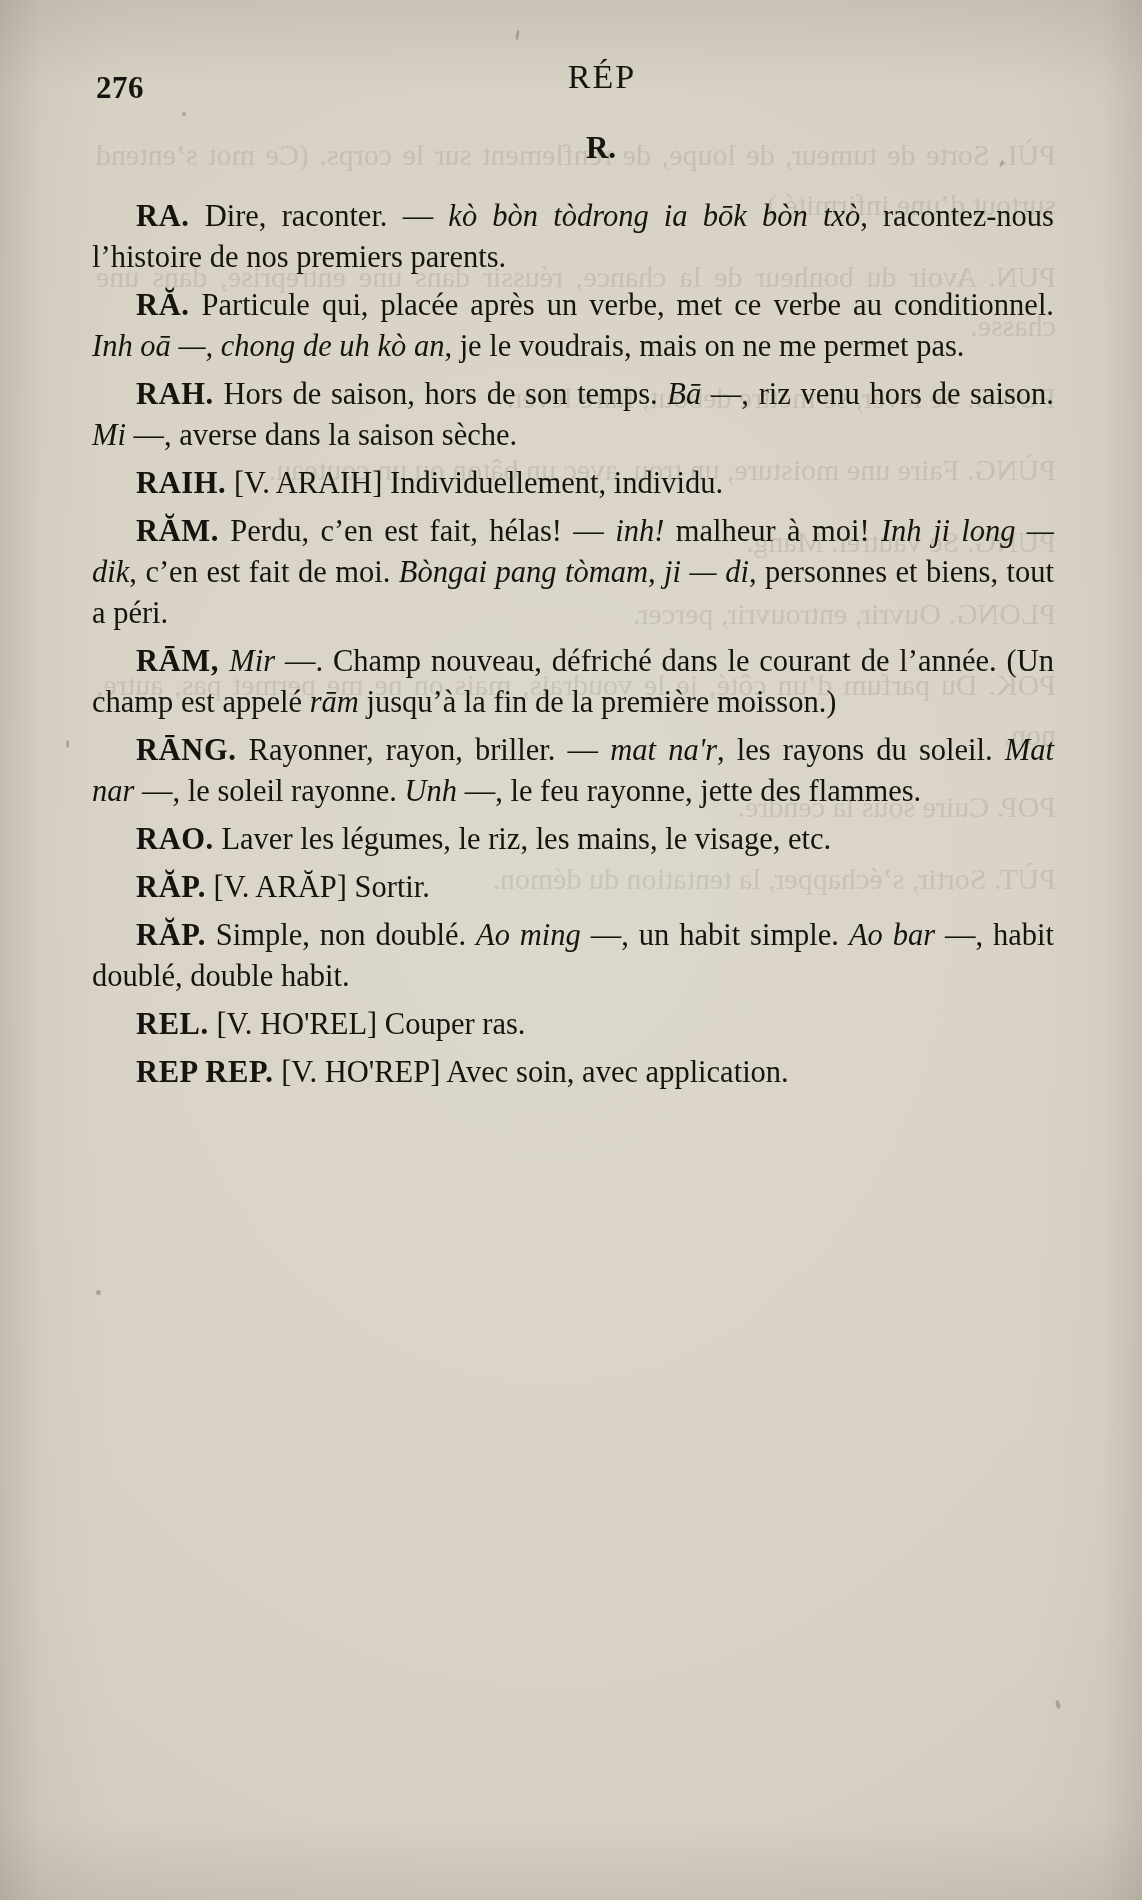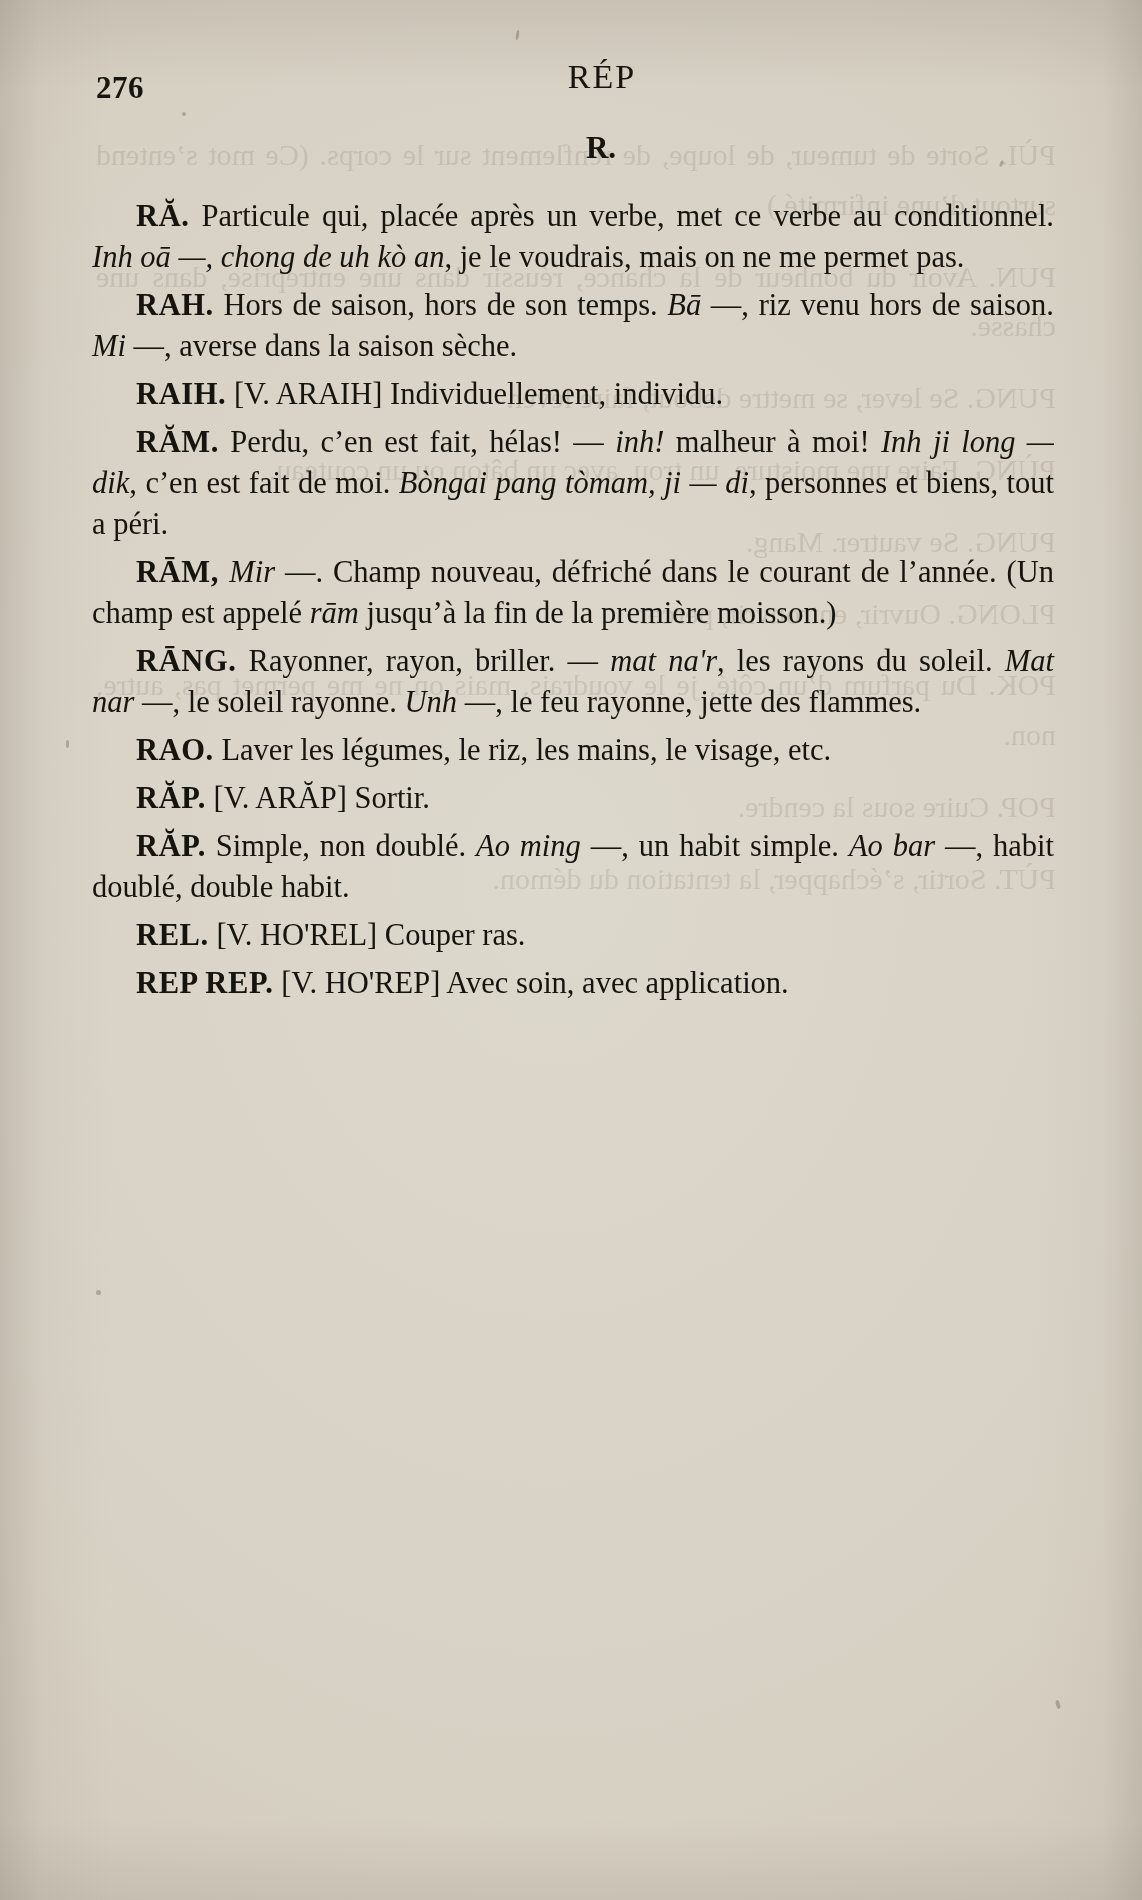--- a/index.html
+++ b/index.html
@@ -149,20 +149,24 @@
 
     <div class="header">
       <span class="folio">276</span>
       <span class="running-head">RÉP</span>
     </div>
 
     <div class="section-letter">R.</div>
 
     <div class="body">
 
+      <p class="entry">
+        <span class="hw">RA.</span>
+        <span>Dire, raconter. — </span><span class="it">kò bòn tòdrong ia bōk bòn txò</span><span>, racontez-nous l’histoire de nos premiers parents.</span>
+      </p>
 
       <p class="entry">
         <span class="hw">RĂ.</span>
         <span>Particule qui, placée après un verbe, met ce verbe au conditionnel. </span><span class="it">Inh oā —, chong de uh kò an</span><span>, je le voudrais, mais on ne me permet pas.</span>
       </p>
 
       <p class="entry">
         <span class="hw">RAH.</span>
         <span>Hors de saison, hors de son temps. </span><span class="it">Bā</span><span> —, riz venu hors de saison. </span><span class="it">Mi</span><span> —, averse dans la saison sèche.</span>
       </p>

